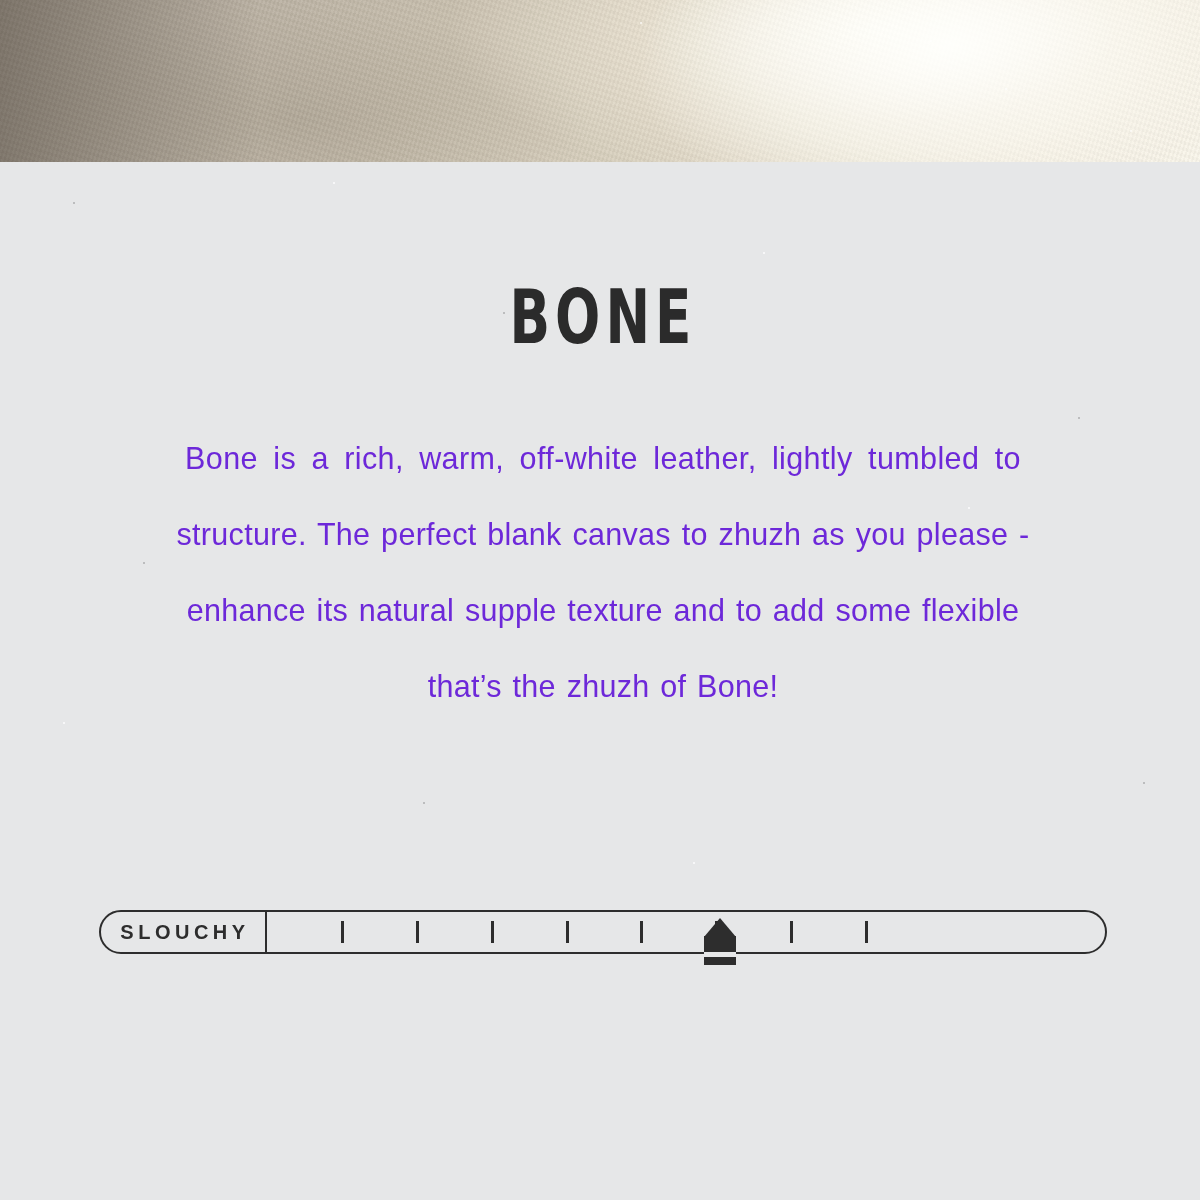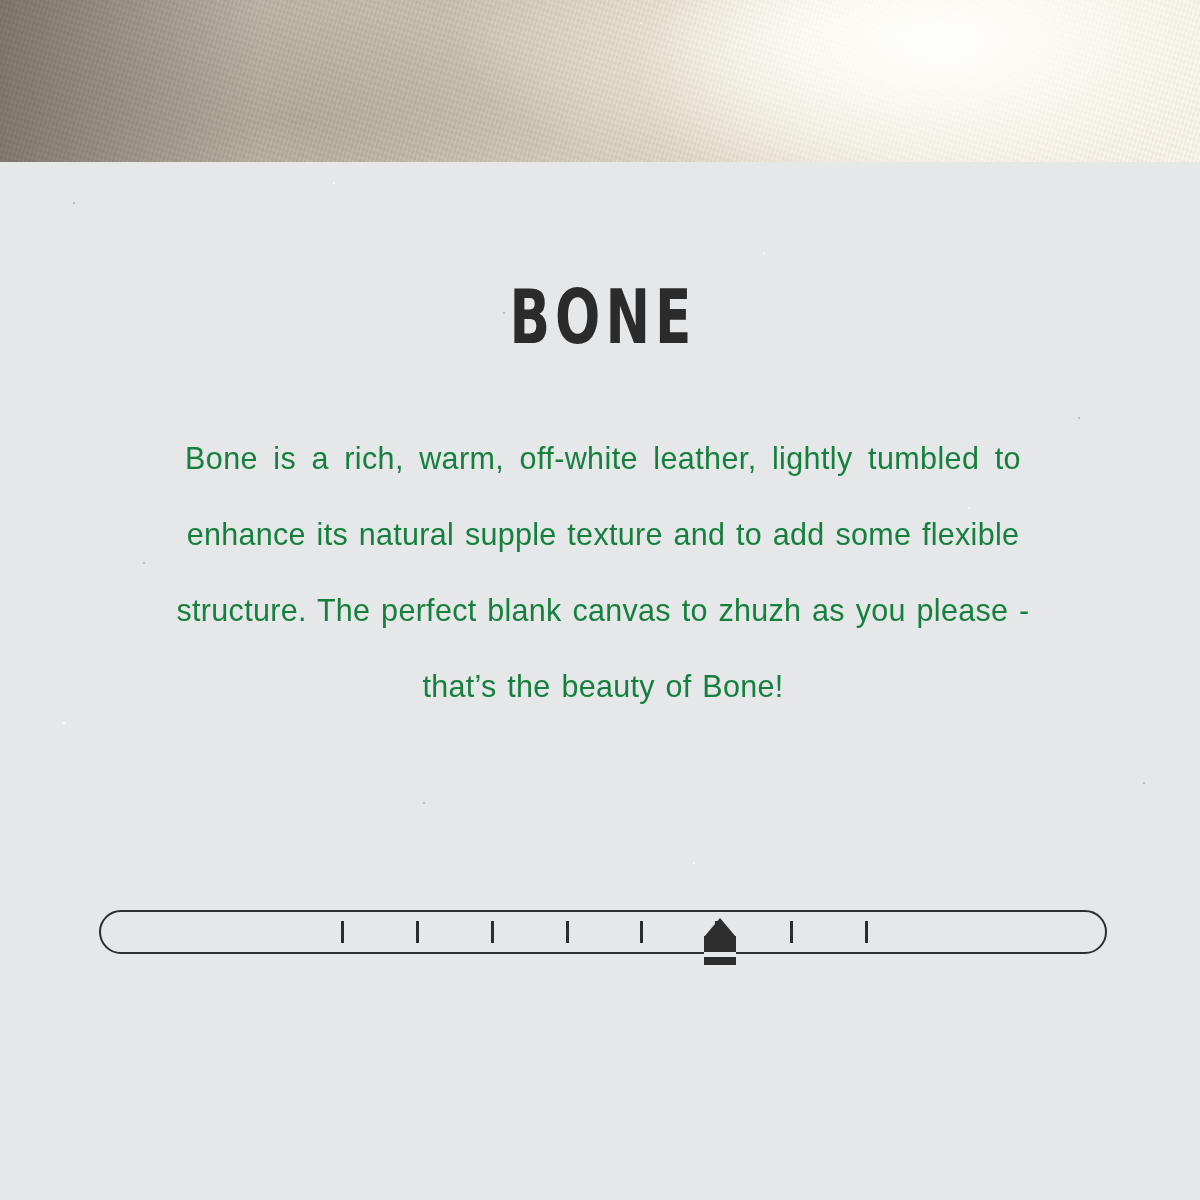--- a/index.html
+++ b/index.html
@@ -91,21 +91,21 @@
     line-height: 1;
   }
 
   
   .description {
     position: absolute;
     top: 258px;
     left: 150px;
     width: 900px;
     text-align: center;
-    color: #15803d;
+    color: #6d28d9;
     font-family: "Liberation Sans", sans-serif;
     font-size: 30.5px;
     line-height: 76px;
     letter-spacing: 0.3px;
     word-spacing: 2px;
   }
   .description .ln {
     display: block;
     white-space: nowrap;
   }
@@ -239,27 +239,28 @@
   <div class="fleck" style="left:1140px;top:620px;"></div>
   <div class="fleck light" style="left:250px;top:860px;"></div>
   <div class="fleck" style="left:880px;top:960px;"></div>
   <div class="fleck light" style="left:1020px;top:1000px;"></div>
   <div class="fleck" style="left:30px;top:1010px;"></div>
 
   <div class="title">BONE</div>
 
   <div class="description">
     <span class="ln justified">Bone is a rich, warm, off-white leather, lightly tumbled to</span>
+    <span class="ln">structure. The perfect blank canvas to zhuzh as you please -</span>
     <span class="ln">enhance its natural supple texture and to add some flexible</span>
-    <span class="ln">structure. The perfect blank canvas to zhuzh as you please -</span>
-    <span class="ln">that’s the beauty of Bone!</span>
+    <span class="ln">that’s the zhuzh of Bone!</span>
   </div>
 
   <div class="slider first">
     <div class="track"></div>
+    <div class="cap-label left">SLOUCHY</div>
     <div class="ticks">
       <div class="tick" style="left:74px;"></div>
       <div class="tick" style="left:149px;"></div>
       <div class="tick" style="left:224px;"></div>
       <div class="tick" style="left:299px;"></div>
       <div class="tick" style="left:373px;"></div>
       <div class="tick" style="left:448px;"></div>
       <div class="tick" style="left:523px;"></div>
       <div class="tick" style="left:598px;"></div>
     </div>

